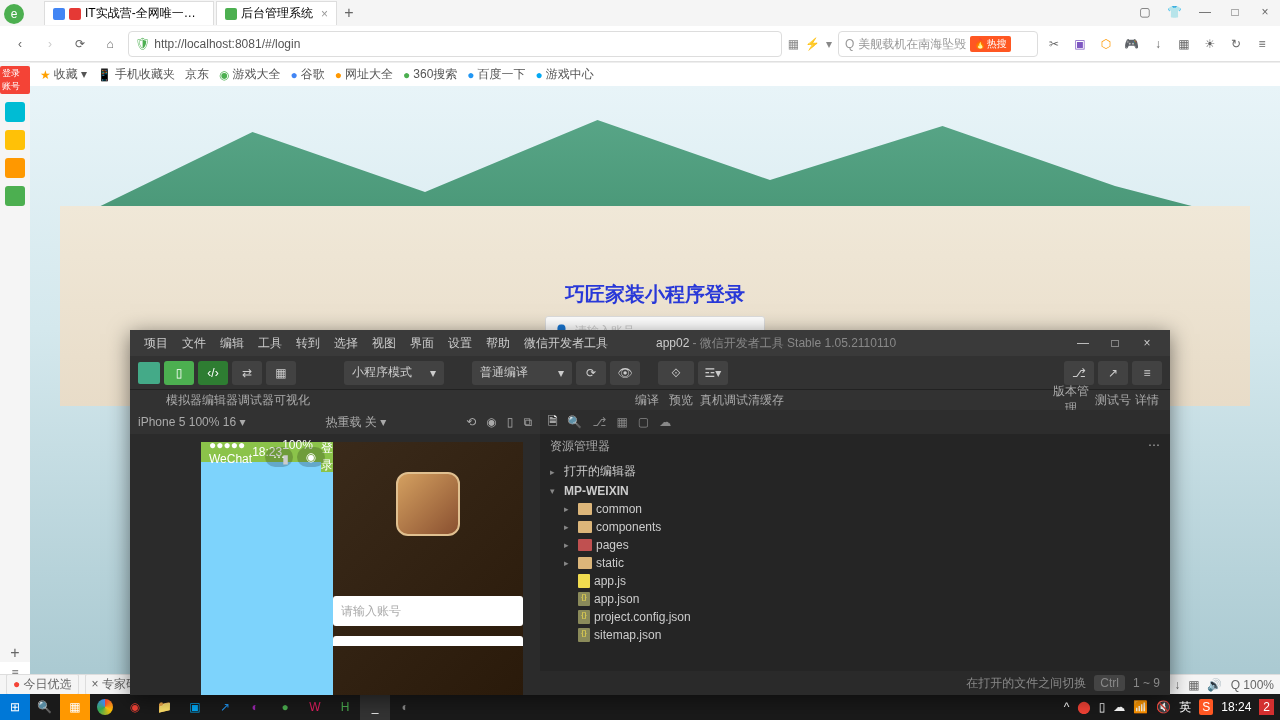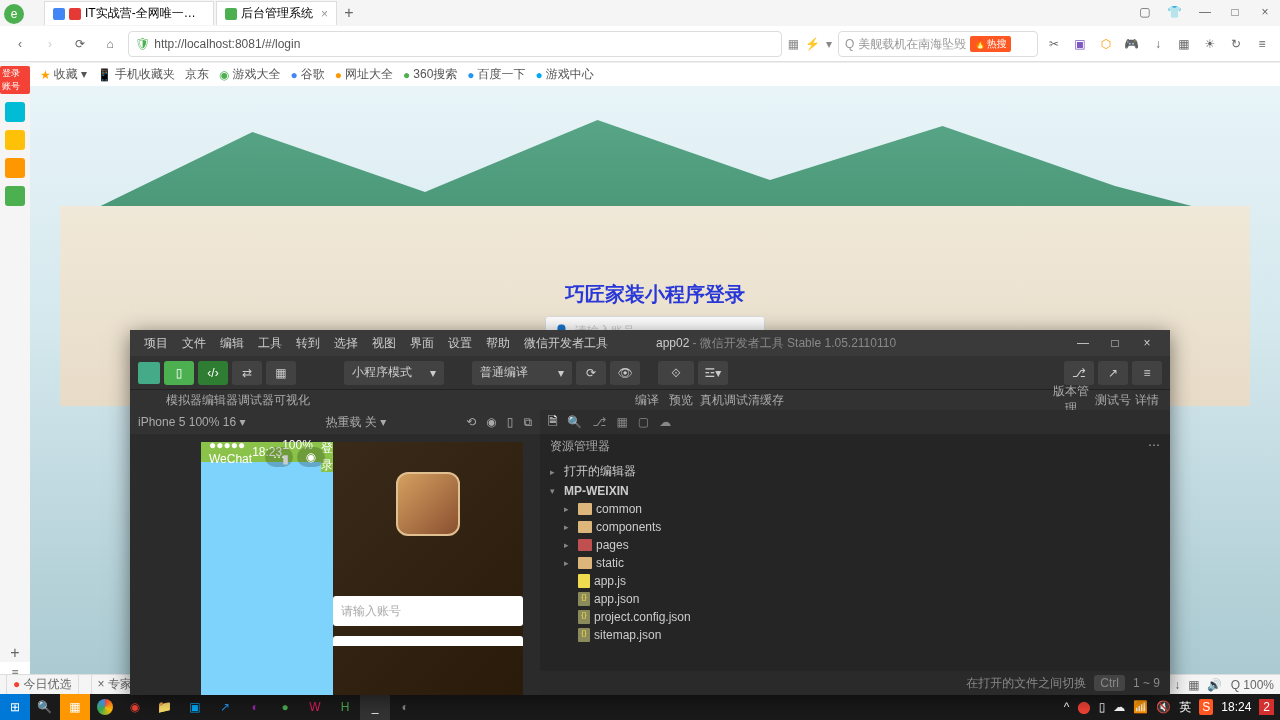--- a/index.html
+++ b/index.html
@@ -64,21 +64,21 @@
 .file-icon{width:12px;height:14px;background:#c0a050;border-radius:1px;font-size:8px;color:#333;text-align:center}
 .file-icon.js{background:#f0db4f}
 .file-icon.json{background:#8a8a5a;color:#f0db4f}
 .file-icon.css{background:#4070b0}
 .indent1{padding-left:24px}
 .indent2{padding-left:38px}
 .dt-status{position:absolute;bottom:0;left:410px;right:0;height:24px;background:#2a2a2a;display:flex;align-items:center;justify-content:flex-end;padding:0 10px;gap:8px;color:#888;font-size:11px}
 .kbd{background:#444;padding:1px 6px;border-radius:3px}
 
 .browser-status{position:absolute;bottom:26px;left:0;right:0;height:20px;background:#f5f5f5;border-top:1px solid #ddd;display:flex;align-items:center;justify-content:space-between;padding:0 6px;font-size:11px;color:#666}
-.status-left{display:flex;gap:12px}
+.status-left{display:flex;gap:6px}
 .status-tag{padding:1px 6px;border:1px solid #ddd;border-radius:2px}
 
 .taskbar{position:absolute;bottom:0;left:0;right:0;height:26px;background:#1a1a1a;display:flex;align-items:center}
 .tb-item{width:30px;height:26px;display:flex;align-items:center;justify-content:center;color:#fff}
 .tb-right{margin-left:auto;display:flex;align-items:center;gap:8px;padding-right:6px;color:#fff;font-size:11px}
 .win-controls{position:absolute;top:0;right:0;display:flex}
 .win-btn{width:30px;height:24px;display:flex;align-items:center;justify-content:center;color:#666;cursor:pointer}
 .tab-icon-sm{width:12px;height:12px;border-radius:2px;flex-shrink:0}
 </style>
 </head>

